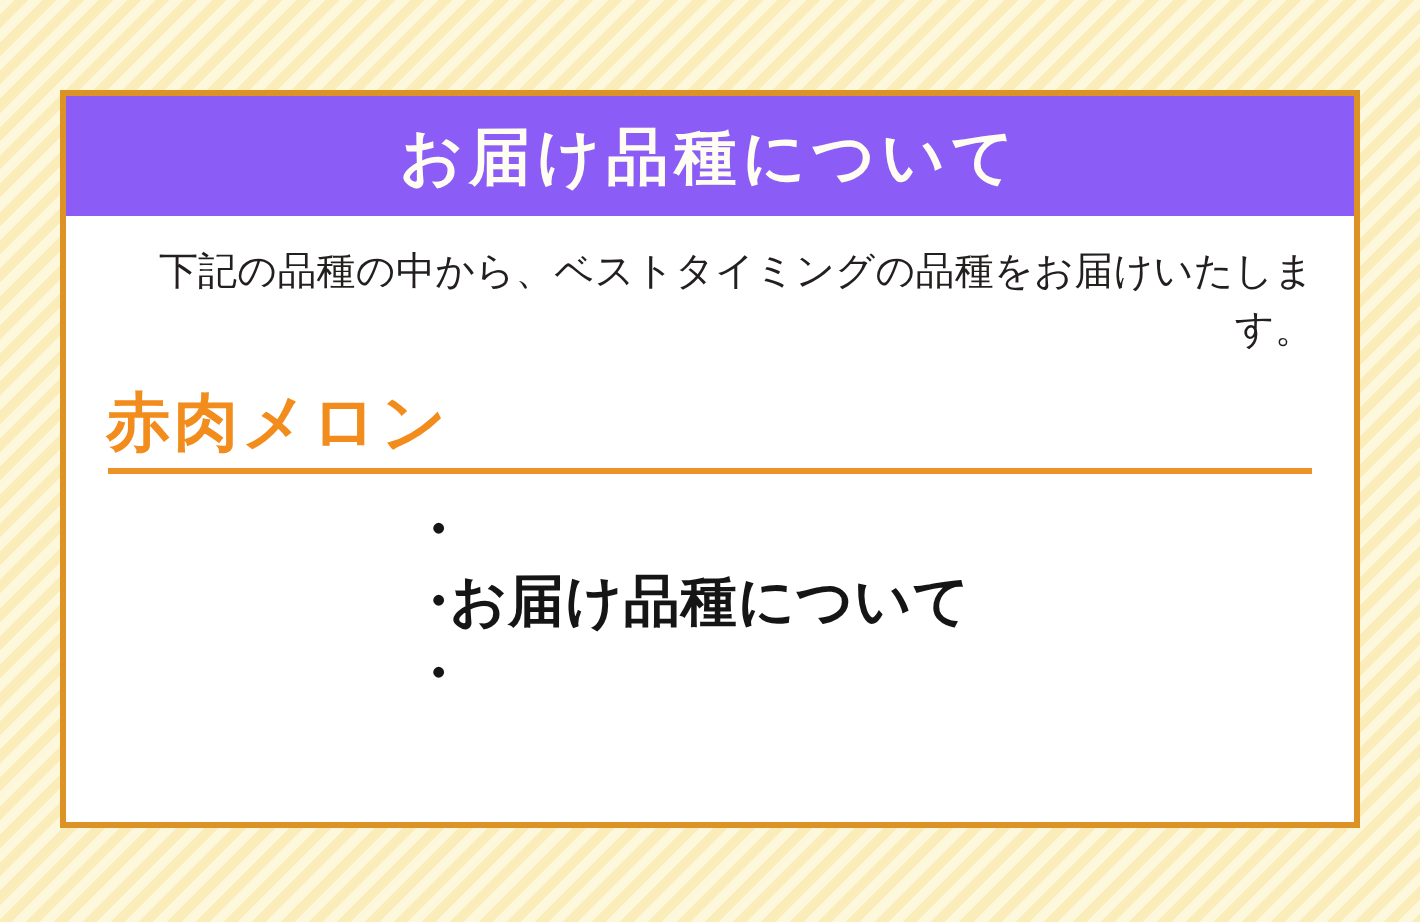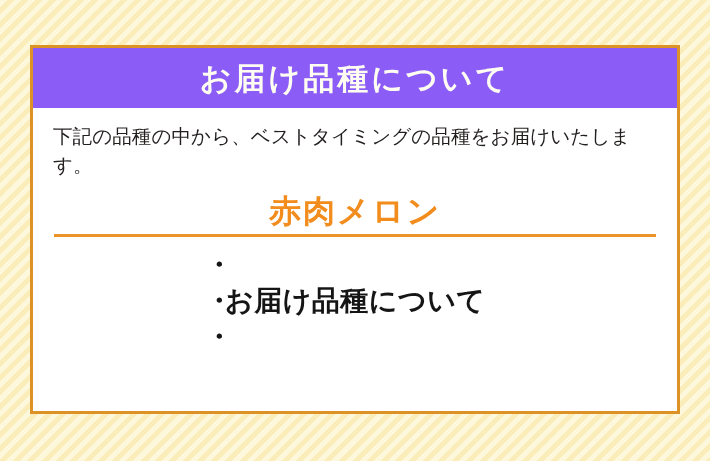--- a/index.html
+++ b/index.html
@@ -59,32 +59,32 @@
     padding: 14px 20px 0 20px;
     box-sizing: border-box;
   }
 
   #intro-text {
     color: #231f1f;
     font-size: 19.5px;
     line-height: 1.5;
     letter-spacing: 0.1px;
     margin: 0;
-    text-align: left;
+    text-align: right;
   }
 
   #variety-section {
     margin-top: 12px;
   }
 
   #variety-heading {
     color: #f28c1c;
     font-size: 32px;
     font-weight: bold;
-    text-align: center;
+    text-align: left;
     letter-spacing: 2px;
     line-height: 1.15;
     margin: 0;
   }
 
   #variety-rule {
     margin: 5px 1px 0 1px;
     height: 3px;
     background: #eb9327;
   }

